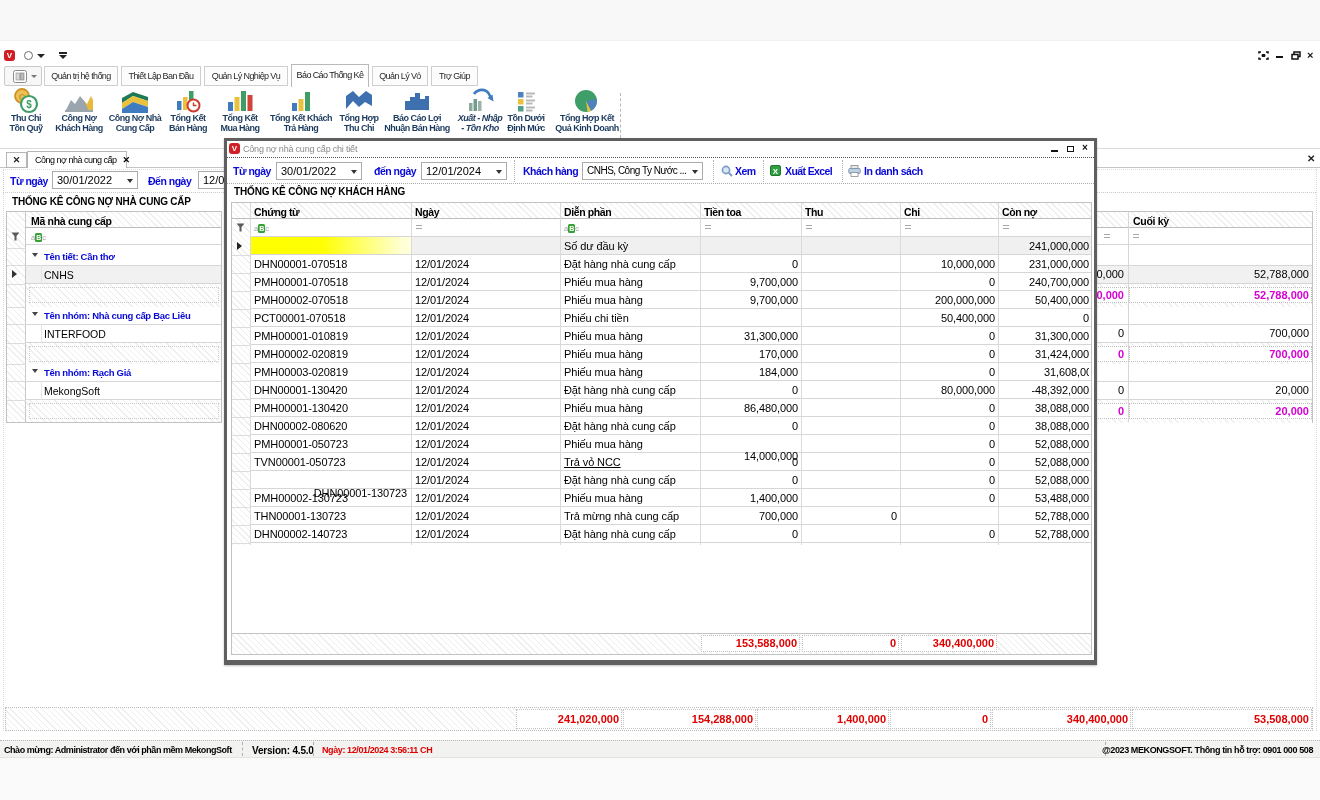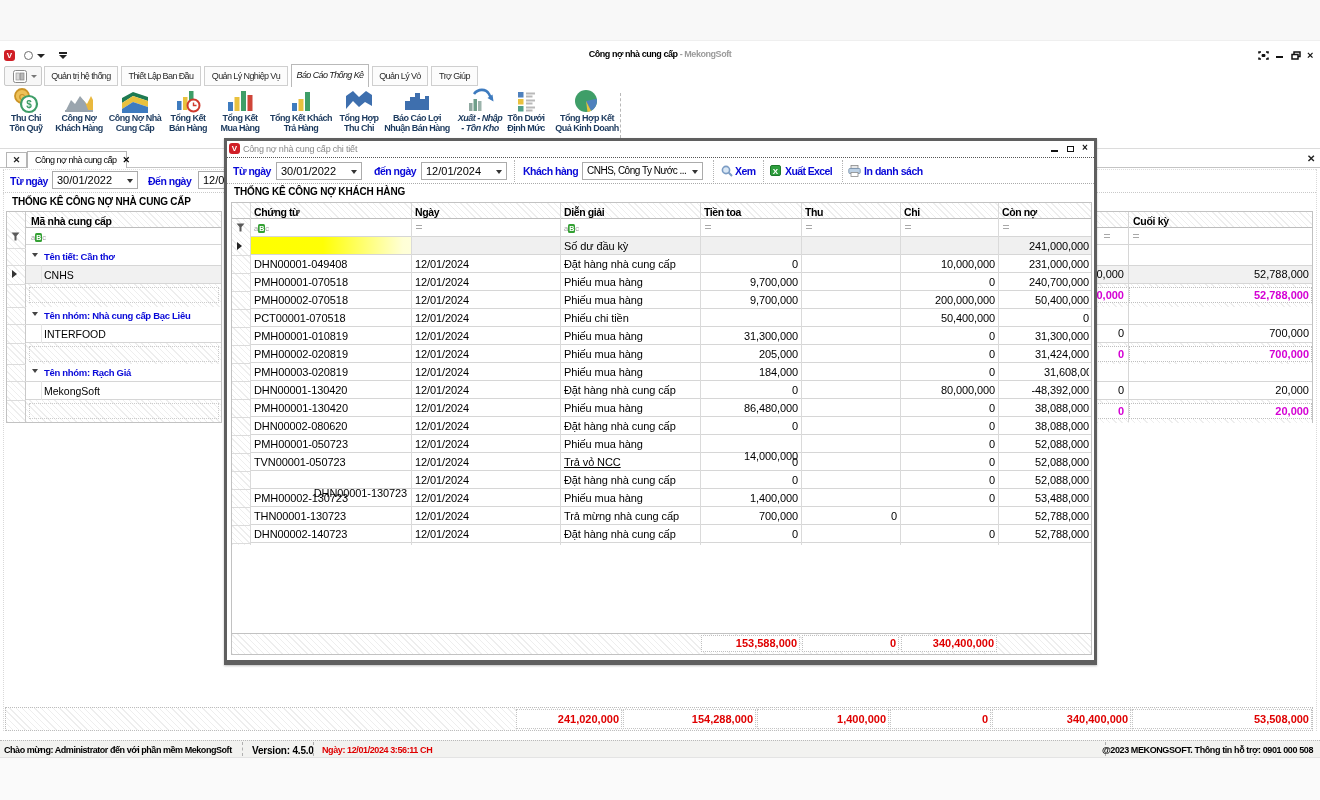--- a/index.html
+++ b/index.html
@@ -20,21 +20,20 @@
 .eq{display:inline-block;width:6px;height:4px;border-top:1.5px solid #a8a8a8;border-bottom:1.5px solid #a8a8a8;}
 </style></head><body>
 <div id="page">
 
 <div class="abs" style="left:0;top:0;width:1320px;height:41px;background:#f8f8f8;border-bottom:1px solid #efefef;"></div>
 <div class="abs" style="left:4px;top:50px;width:11px;height:11px;background:#d01e26;border-radius:3px;color:#fff;font-size:8px;font-weight:bold;text-align:center;line-height:11px;">V</div>
 <div class="abs" style="left:24px;top:51px;width:9px;height:9px;border:1.5px solid #6e6e6e;border-radius:50%;"></div>
 <div class="abs" style="left:37px;top:54px;width:0;height:0;border-left:4px solid transparent;border-right:4px solid transparent;border-top:4.5px solid #222;"></div>
 <div class="abs" style="left:59px;top:52px;width:8px;height:2px;background:#222;"></div>
 <div class="abs" style="left:59px;top:55px;width:0;height:0;border-left:4px solid transparent;border-right:4px solid transparent;border-top:4.5px solid #222;"></div>
-<div class="abs" style="left:0;top:49px;width:1320px;text-align:center;font-size:9px;letter-spacing:-0.45px;white-space:nowrap;"><span class="b">Công nợ nhà cung cấp</span><span style="color:#9b9b9b;font-weight:bold;"> - MekongSoft</span></div>
 <svg class="abs" style="left:1258px;top:51px;" width="11" height="9" viewBox="0 0 11 9">
 <g stroke="#111" stroke-width="1.6" fill="none">
 <path d="M1 2.5 V1 H3"></path>
         <path d="M8 1 H10 V2.5"></path>
         <path d="M10 6.5 V8 H8"></path>
         <path d="M3 8 H1 V6.5"></path>
       </g>
 <rect x="3.6" y="3" width="3.8" height="3" fill="#111" rx="1"></rect>
     </svg>
 <div class="abs" style="left:1276px;top:55.5px;width:7px;height:2.2px;background:#111;"></div>
@@ -47,21 +46,21 @@
       <svg style="position:absolute;left:8px;top:3px;" width="14" height="13" viewBox="0 0 14 13">
         <rect x="0.5" y="0.5" width="13" height="12" rx="2" fill="#fff" stroke="#8a8a8a"></rect>
         <rect x="3" y="3" width="3.5" height="7" fill="#d8d8d8" stroke="#999" stroke-width="0.7"></rect>
         <rect x="7.5" y="3" width="3.5" height="7" fill="#b8b8b8" stroke="#888" stroke-width="0.7"></rect>
       </svg>
       <div style="position:absolute;right:4px;top:8px;width:0;height:0;border-left:3px solid transparent;border-right:3px solid transparent;border-top:3.5px solid #777;"></div>
     </div>
 <div class="abs" style="left:44px;top:66px;width:74px;height:20px;background:#fcfcfc;border:1px solid #cfcfcf;text-align:center;font-size:9px;color:#2a2a2a;line-height:18px;letter-spacing:-0.6px;white-space:nowrap;">Quản trị hệ thống</div>
 <div class="abs" style="left:121px;top:66px;width:80px;height:20px;background:#fcfcfc;border:1px solid #cfcfcf;text-align:center;font-size:9px;color:#2a2a2a;line-height:18px;letter-spacing:-0.6px;white-space:nowrap;">Thiết Lập Ban Đầu</div>
 <div class="abs" style="left:204px;top:66px;width:84px;height:20px;background:#fcfcfc;border:1px solid #cfcfcf;text-align:center;font-size:9px;color:#2a2a2a;line-height:18px;letter-spacing:-0.6px;white-space:nowrap;">Quản Lý Nghiệp Vụ</div>
-<div class="abs" style="left:291px;top:64px;width:78px;height:23px;background:#fff;border:1px solid #b9b9b9;border-bottom:none;text-align:center;font-size:9px;color:#1a1a1a;line-height:21px;letter-spacing:-0.6px;white-space:nowrap;z-index:2;font-style:italic;">Báo Cáo Thống Kê</div>
+<div class="abs" style="left:291px;top:64px;width:78px;height:23px;background:#fff;border:1px solid #b9b9b9;border-bottom:none;text-align:center;font-size:9px;color:#1a1a1a;line-height:21px;letter-spacing:-0.6px;white-space:nowrap;z-index:2;">Báo Cáo Thống Kê</div>
 <div class="abs" style="left:372px;top:66px;width:56px;height:20px;background:#fcfcfc;border:1px solid #cfcfcf;text-align:center;font-size:9px;color:#2a2a2a;line-height:18px;letter-spacing:-0.6px;white-space:nowrap;">Quản Lý Vỏ</div>
 <div class="abs" style="left:431px;top:66px;width:47px;height:20px;background:#fcfcfc;border:1px solid #cfcfcf;text-align:center;font-size:9px;color:#2a2a2a;line-height:18px;letter-spacing:-0.6px;white-space:nowrap;">Trợ Giúp</div>
 <div class="abs" style="left:10px;top:88px;width:32px;height:26px;">
       <svg width="32" height="26" viewBox="0 0 32 26">
         <circle cx="12" cy="8" r="7" fill="#eec157" stroke="#cb9426" stroke-width="1.8"></circle>
 <text x="12" y="11.5" font-size="9" font-weight="bold" fill="#c8922a" text-anchor="middle" font-family="Liberation Sans">C</text>
 <circle cx="19" cy="16" r="8" fill="#ffffff" stroke="#3f9e68" stroke-width="2.2"></circle>
 <text x="19" y="20" font-size="10" font-weight="bold" fill="#3f9e68" text-anchor="middle" font-family="Liberation Sans">$</text>
       </svg>
     </div>
@@ -309,21 +308,21 @@
     </svg>
 <div class="abs filtlbl" style="left:864px;top:165px;z-index:11;letter-spacing:-0.45px;">In danh sách</div>
 <div class="abs" style="left:227px;top:183px;width:867px;border-top:1px dotted #aaa;z-index:11;"></div>
 <div class="abs b" style="left:234px;top:186px;font-size:10px;z-index:11;letter-spacing:-0.15px;white-space:nowrap;">THỐNG KÊ CÔNG NỢ KHÁCH HÀNG</div>
 <div class="abs" style="left:231px;top:202px;width:861px;height:453px;border:1px solid #c2c2c2;background:#fff;z-index:11;"></div>
 <div class="abs hatch" style="left:232px;top:203px;width:859px;height:16px;border-bottom:1px solid #bdbdbd;z-index:12;"></div>
 <div class="abs b" style="left:254px;top:206px;font-size:10.5px;letter-spacing:-0.4px;z-index:13;">Chứng từ</div>
 <div class="abs" style="left:250px;top:203px;width:1px;height:340px;background:#dadada;z-index:12;"></div>
 <div class="abs b" style="left:415px;top:206px;font-size:10.5px;letter-spacing:-0.4px;z-index:13;">Ngày</div>
 <div class="abs" style="left:411px;top:203px;width:1px;height:340px;background:#dadada;z-index:12;"></div>
-<div class="abs b" style="left:564px;top:206px;font-size:10.5px;letter-spacing:-0.4px;z-index:13;">Diễn giải</div>
+<div class="abs b" style="left:564px;top:206px;font-size:10.5px;letter-spacing:-0.4px;z-index:13;">Diễn phần</div>
 <div class="abs" style="left:560px;top:203px;width:1px;height:340px;background:#dadada;z-index:12;"></div>
 <div class="abs b" style="left:704px;top:206px;font-size:10.5px;letter-spacing:-0.4px;z-index:13;">Tiền toa</div>
 <div class="abs" style="left:700px;top:203px;width:1px;height:340px;background:#dadada;z-index:12;"></div>
 <div class="abs b" style="left:805px;top:206px;font-size:10.5px;letter-spacing:-0.4px;z-index:13;">Thu</div>
 <div class="abs" style="left:801px;top:203px;width:1px;height:340px;background:#dadada;z-index:12;"></div>
 <div class="abs b" style="left:904px;top:206px;font-size:10.5px;letter-spacing:-0.4px;z-index:13;">Chi</div>
 <div class="abs" style="left:900px;top:203px;width:1px;height:340px;background:#dadada;z-index:12;"></div>
 <div class="abs b" style="left:1002px;top:206px;font-size:10.5px;letter-spacing:-0.4px;z-index:13;">Còn nợ</div>
 <div class="abs" style="left:998px;top:203px;width:1px;height:340px;background:#dadada;z-index:12;"></div>
 <div class="abs hatch" style="left:232px;top:219px;width:18px;height:326px;z-index:12;"></div>
@@ -348,21 +347,21 @@
 <div class="abs eq" style="left:705px;top:225px;z-index:13;"></div>
 <div class="abs eq" style="left:806px;top:225px;z-index:13;"></div>
 <div class="abs eq" style="left:905px;top:225px;z-index:13;"></div>
 <div class="abs eq" style="left:1003px;top:225px;z-index:13;"></div>
 <div class="abs" style="left:250px;top:237px;width:841px;height:18px;background:#f0f0f0;border-bottom:1px solid #d6d6d6;z-index:12;"></div>
 <div class="abs" style="left:251px;top:237px;width:160px;height:17px;background:linear-gradient(to right,#ffff00 0%,#ffff05 45%,#ffffd6 95%,#ffffda 100%);z-index:13;"></div>
 <div class="abs" style="left:237px;top:242px;width:0;height:0;border-top:4px solid transparent;border-bottom:4px solid transparent;border-left:5px solid #222;z-index:13;"></div>
 <div class="cell" style="left:564px;top:240px;width:132px;z-index:13;">Số dư đầu kỳ</div>
 <div class="cell num" style="left:1000px;top:240px;width:89px;z-index:13;">241,000,000</div>
 <div class="abs" style="left:250px;top:255px;width:841px;height:18px;background:#fff;border-bottom:1px solid #d6d6d6;z-index:12;"></div>
-<div class="cell" style="left:254px;top:258px;width:153px;z-index:13;">DHN00001-049408</div>
+<div class="cell" style="left:254px;top:258px;width:153px;z-index:13;">DHN00001-070518</div>
 <div class="cell" style="left:415px;top:258px;width:141px;z-index:13;">12/01/2024</div>
 <div class="cell" style="left:564px;top:258px;width:132px;z-index:13;">Đặt hàng nhà cung cấp</div>
 <div class="cell num" style="left:702px;top:258px;width:96px;z-index:13;">0</div>
 <div class="cell num" style="left:902px;top:258px;width:93px;z-index:13;">10,000,000</div>
 <div class="cell num" style="left:1000px;top:258px;width:89px;z-index:13;">231,000,000</div>
 <div class="abs" style="left:250px;top:273px;width:841px;height:18px;background:#fff;border-bottom:1px solid #d6d6d6;z-index:12;"></div>
 <div class="cell" style="left:254px;top:276px;width:153px;z-index:13;">PMH00001-070518</div>
 <div class="cell" style="left:415px;top:276px;width:141px;z-index:13;">12/01/2024</div>
 <div class="cell" style="left:564px;top:276px;width:132px;z-index:13;">Phiếu mua hàng</div>
 <div class="cell num" style="left:702px;top:276px;width:96px;z-index:13;">9,700,000</div>
@@ -385,21 +384,21 @@
 <div class="cell" style="left:254px;top:330px;width:153px;z-index:13;">PMH00001-010819</div>
 <div class="cell" style="left:415px;top:330px;width:141px;z-index:13;">12/01/2024</div>
 <div class="cell" style="left:564px;top:330px;width:132px;z-index:13;">Phiếu mua hàng</div>
 <div class="cell num" style="left:702px;top:330px;width:96px;z-index:13;">31,300,000</div>
 <div class="cell num" style="left:902px;top:330px;width:93px;z-index:13;">0</div>
 <div class="cell num" style="left:1000px;top:330px;width:89px;z-index:13;">31,300,000</div>
 <div class="abs" style="left:250px;top:345px;width:841px;height:18px;background:#fff;border-bottom:1px solid #d6d6d6;z-index:12;"></div>
 <div class="cell" style="left:254px;top:348px;width:153px;z-index:13;">PMH00002-020819</div>
 <div class="cell" style="left:415px;top:348px;width:141px;z-index:13;">12/01/2024</div>
 <div class="cell" style="left:564px;top:348px;width:132px;z-index:13;">Phiếu mua hàng</div>
-<div class="cell num" style="left:702px;top:348px;width:96px;z-index:13;">205,000</div>
+<div class="cell num" style="left:702px;top:348px;width:96px;z-index:13;">170,000</div>
 <div class="cell num" style="left:902px;top:348px;width:93px;z-index:13;">0</div>
 <div class="cell num" style="left:1000px;top:348px;width:89px;z-index:13;">31,424,000</div>
 <div class="abs" style="left:250px;top:363px;width:841px;height:18px;background:#fff;border-bottom:1px solid #d6d6d6;z-index:12;"></div>
 <div class="cell" style="left:254px;top:366px;width:153px;z-index:13;">PMH00003-020819</div>
 <div class="cell" style="left:415px;top:366px;width:141px;z-index:13;">12/01/2024</div>
 <div class="cell" style="left:564px;top:366px;width:132px;z-index:13;">Phiếu mua hàng</div>
 <div class="cell num" style="left:702px;top:366px;width:96px;z-index:13;">184,000</div>
 <div class="cell num" style="left:902px;top:366px;width:93px;z-index:13;">0</div>
 <div class="cell num" style="left:1000px;top:366px;width:89px;z-index:13;padding-left:44px;">31,608,000</div>
 <div class="abs" style="left:250px;top:381px;width:841px;height:18px;background:#fff;border-bottom:1px solid #d6d6d6;z-index:12;"></div>

